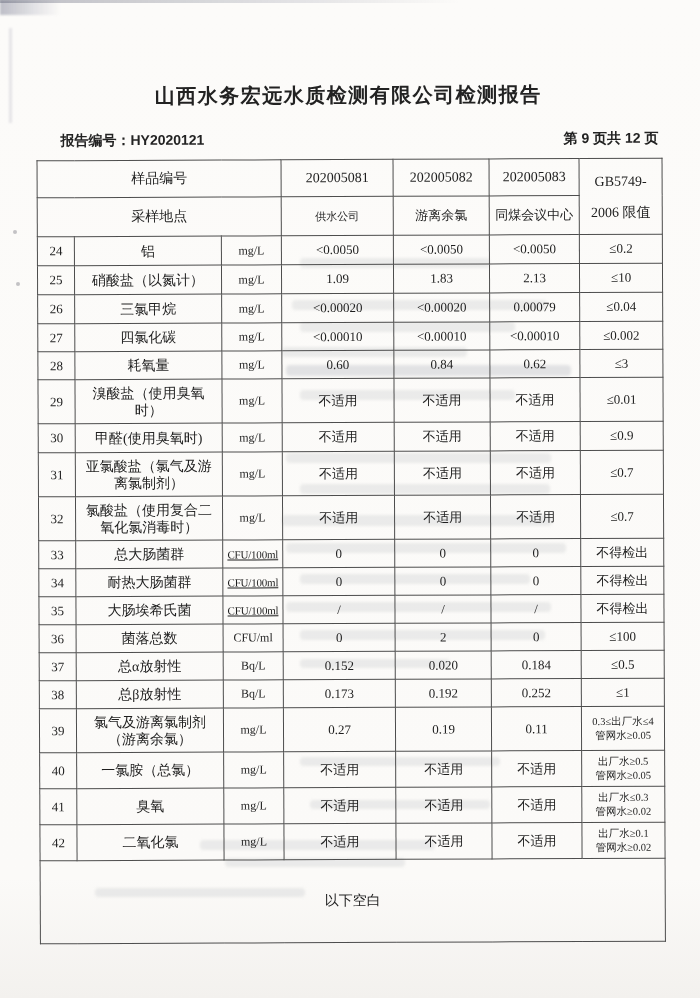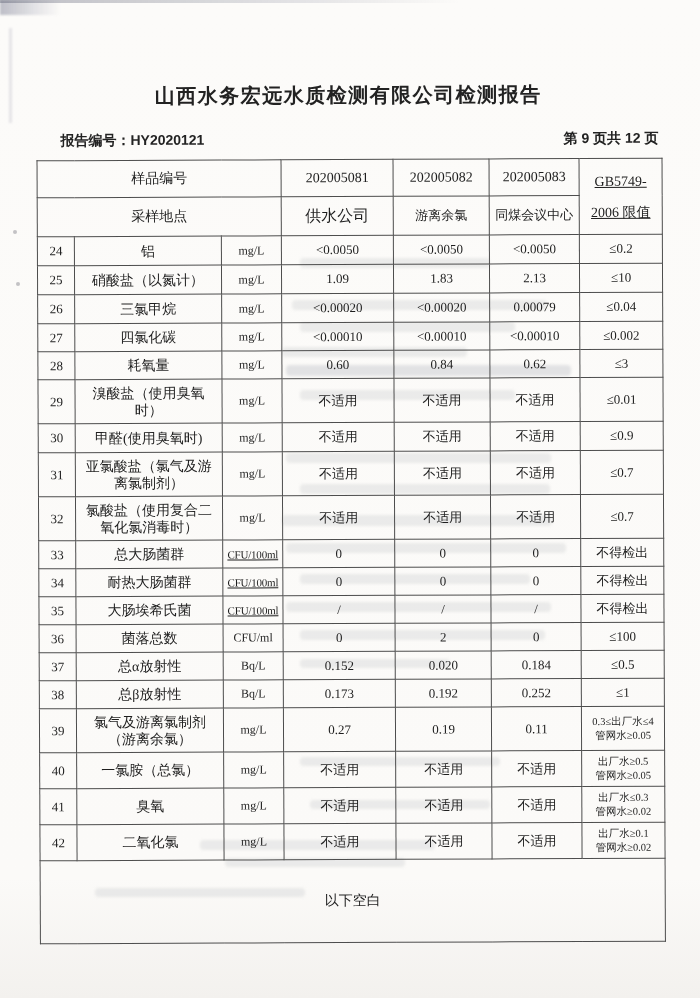--- a/index.html
+++ b/index.html
@@ -68,21 +68,21 @@
     padding:2px 4px;
     text-align:center;
     vertical-align:middle;
     font-weight:normal;
     color:#1e1e1e;
     overflow:hidden;
   }
   thead th{font-size:14px;}
   thead tr.h1 th{height:32px;}
   thead tr.h2 th{height:34px;}
-  .limit-head div{line-height:31px;font-size:14px;text-decoration:underline;}
+  .limit-head div{line-height:31px;font-size:14px;}
   td.no{font-size:13px;}
   td.pname{
     text-align:left;
     padding-left:10px;padding-right:14px;
     font-size:14px;line-height:17px;
   }
   td.unit{font-size:12px;}
   td.unit.small{font-size:11px;letter-spacing:-.2px;text-decoration:underline;}
   td.val{font-size:13px;}
   td.limit{font-size:13px;}
@@ -151,21 +151,21 @@
           <th>202005081</th>
           <th>202005082</th>
           <th>202005083</th>
           <th rowspan="2" class="limit-head">
             <div>GB5749-</div>
             <div>2006 限值</div>
           </th>
         </tr>
         <tr class="h2">
           <th colspan="3">采样地点</th>
-          <th style="font-size:16px">供水公司</th>
+          <th style="font-size:11px">供水公司</th>
           <th style="font-size:13px">游离余氯</th>
           <th style="font-size:13px">同煤会议中心</th>
         </tr>
       </thead>
       <tbody id="rows-body">
           <tr style="height: 29px;">
             <td class="no">24</td>
             <td class="pname">铝</td>
             <td class="unit">mg/L</td>
             <td class="val">&lt;0.0050</td>

